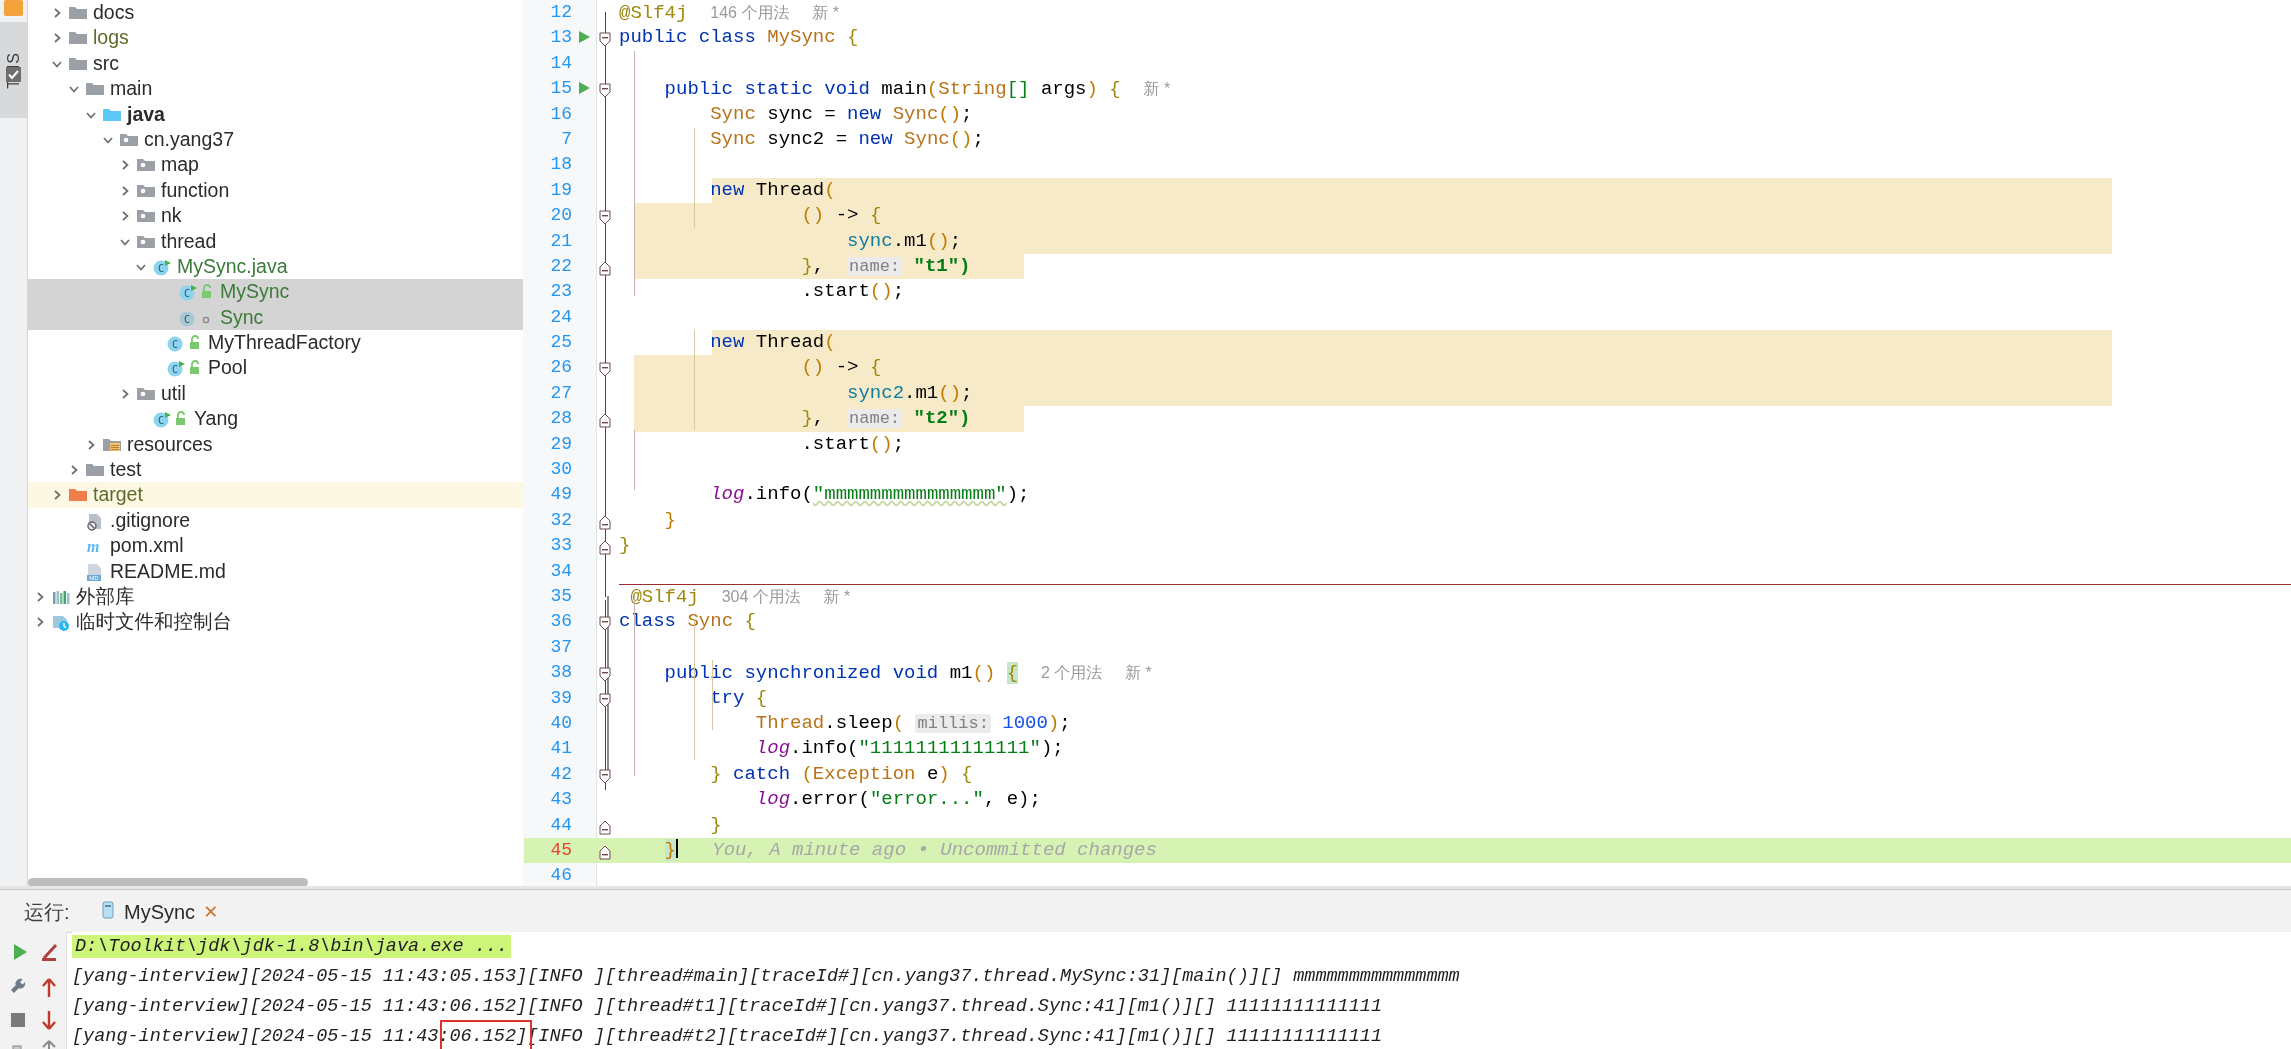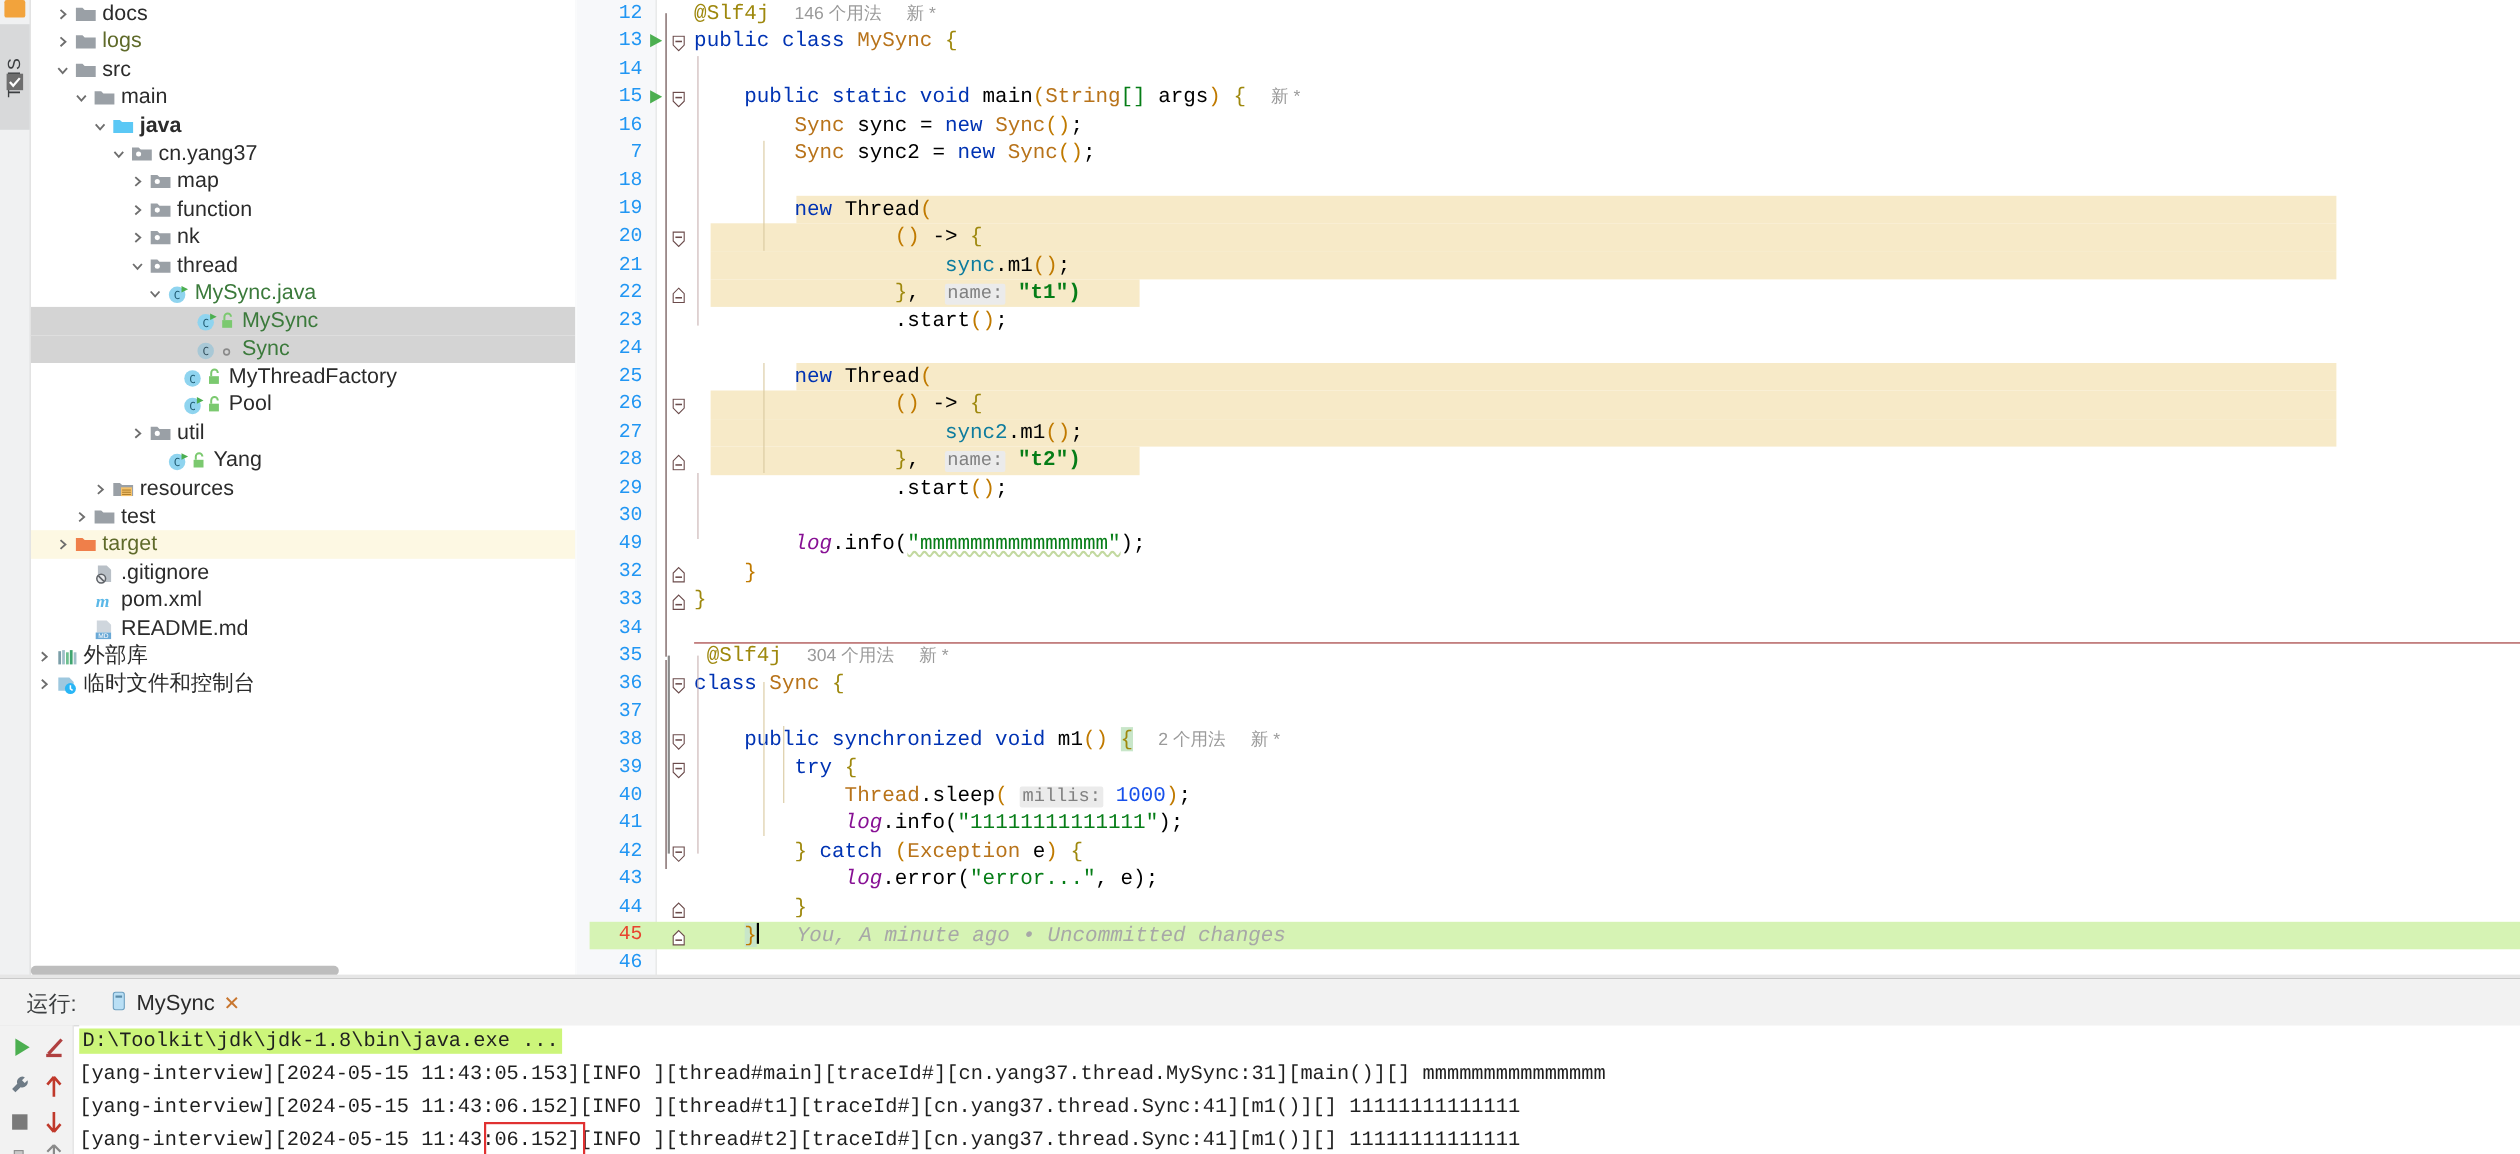--- a/index.html
+++ b/index.html
@@ -24,21 +24,21 @@
   .ico{position:absolute;top:0;width:22px;height:25.4px;}
   .ico svg{display:block;margin-top:4px;}
   .lbl{position:absolute;top:0;}
   .g-green{color:#3b7a3b;}
   .g-olive{color:#5f6a2a;}
   .g-dark{color:#2b2b2b;}
 
   
   .editor{position:absolute;left:524px;top:0;right:0;height:888px;background:#ffffff;overflow:hidden;}
   .gutter{position:absolute;left:0;top:0;width:72px;height:888px;background:#f7f8fa;border-right:1px solid #e3e3e3;}
-  .codearea{position:absolute;left:12px;top:0;right:0;height:1025px;font-family:"Liberation Mono",monospace;font-size:19px;}
+  .codearea{position:absolute;left:0;top:0;right:0;height:1025px;font-family:"Liberation Mono",monospace;font-size:19px;}
   .ln{position:relative;height:25.4px;line-height:25.4px;white-space:pre;}
   .num{position:absolute;left:0;width:48px;text-align:right;color:#2196f3;font-family:"Liberation Mono",monospace;font-size:18px;}
   .num.cur{color:#e8432e;}
   .gtr-run{position:absolute;left:55px;top:6px;width:0;height:0;border-left:11px solid #4caf50;border-top:6px solid transparent;border-bottom:6px solid transparent;}
   .fold{position:absolute;left:74px;top:5px;width:14px;height:15px;}
   .code{position:absolute;left:95px;top:0;white-space:pre;}
   .hl-yellow{position:absolute;background:#f7eac8;height:25.4px;}
   .hl-green{position:absolute;background:#d6f3b4;height:25.4px;left:0;right:0;}
   .vline{position:absolute;width:1px;background:#c8b1b1;}
   .vline2{position:absolute;width:1px;background:#d9c9a0;}
@@ -67,21 +67,21 @@
   .runpanel{position:absolute;left:0;top:889px;width:2291px;height:160px;background:#ffffff;border-top:1px solid #c9c9c9;}
   .runtabbar{position:absolute;left:0;top:0;width:2291px;height:42px;background:#f2f2f2;border-bottom:1px solid #d6d6d6;}
   .runlabel{position:absolute;left:24px;top:9px;font-size:20px;color:#3c3f41;}
   .runtab{position:absolute;left:90px;top:5px;height:34px;padding:0 10px;display:flex;align-items:center;gap:8px;}
   .runtab .ttl{font-size:20px;color:#2b2b2b;}
   .closex{color:#c8762f;font-size:18px;}
   .runside{position:absolute;left:0;top:42px;width:66px;height:118px;background:#f2f2f2;border-right:1px solid #e0e0e0;}
   .sb-btn{position:absolute;width:26px;height:26px;}
   .console{position:absolute;left:72px;top:42px;right:0;height:118px;background:#ffffff;
            font-family:"Liberation Mono",monospace;font-size:18.5px;color:#1f1f1f;}
-  .cline{height:30px;line-height:30px;white-space:pre;position:relative;}
+  .cline{height:30px;line-height:30px;white-space:pre;position:relative;font-style:italic;}
   .cmdhl{background:#ccf57a;padding:1px 3px;}
   .redbox{position:absolute;border:2px solid #e03131;}
   .vsplit{position:absolute;left:0;top:886px;width:2291px;height:3px;background:#e6e6e6;}
   .hscroll{position:absolute;left:28px;top:878px;width:280px;height:9px;background:#bdbdbd;border-radius:5px;}
   .statusstrip{position:absolute;left:0;top:1019px;width:27px;height:30px;background:#f0f1f2;}
 </style>
 </head>
 <body>
 
 <div class="app">

